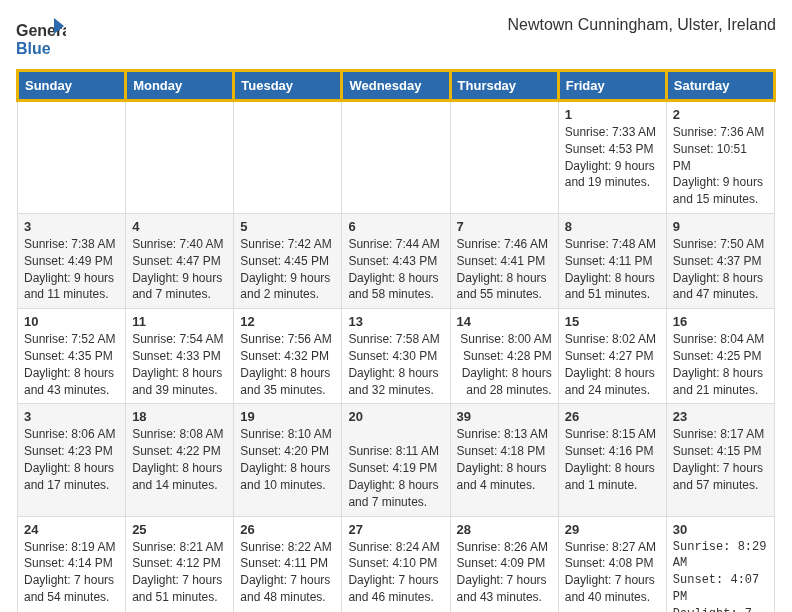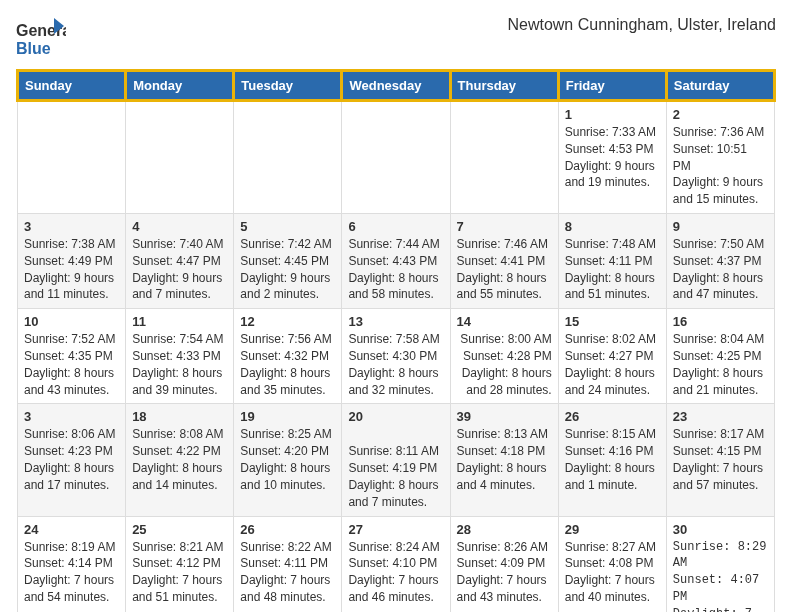--- a/index.html
+++ b/index.html
@@ -238,21 +238,21 @@
         </td>
         <td>
           <span class="day-number">18</span>
           <div class="day-info" style="white-space: pre-line;">Sunrise: 8:08 AM
 Sunset: 4:22 PM
 Daylight: 8 hours
 and 14 minutes.</div>
         </td>
         <td>
           <span class="day-number">19</span>
-          <div class="day-info" style="white-space: pre-line;">Sunrise: 8:25 AM
+          <div class="day-info" style="white-space: pre-line;">Sunrise: 8:10 AM
 Sunset: 4:20 PM
 Daylight: 8 hours
 and 10 minutes.</div>
         </td>
         <td>
           <span class="day-number">20</span>
           <div class="day-info" style="white-space: pre-line; margin-top: 19px;">Sunrise: 8:11 AM
 Sunset: 4:19 PM
 Daylight: 8 hours
 and 7 minutes.</div>

